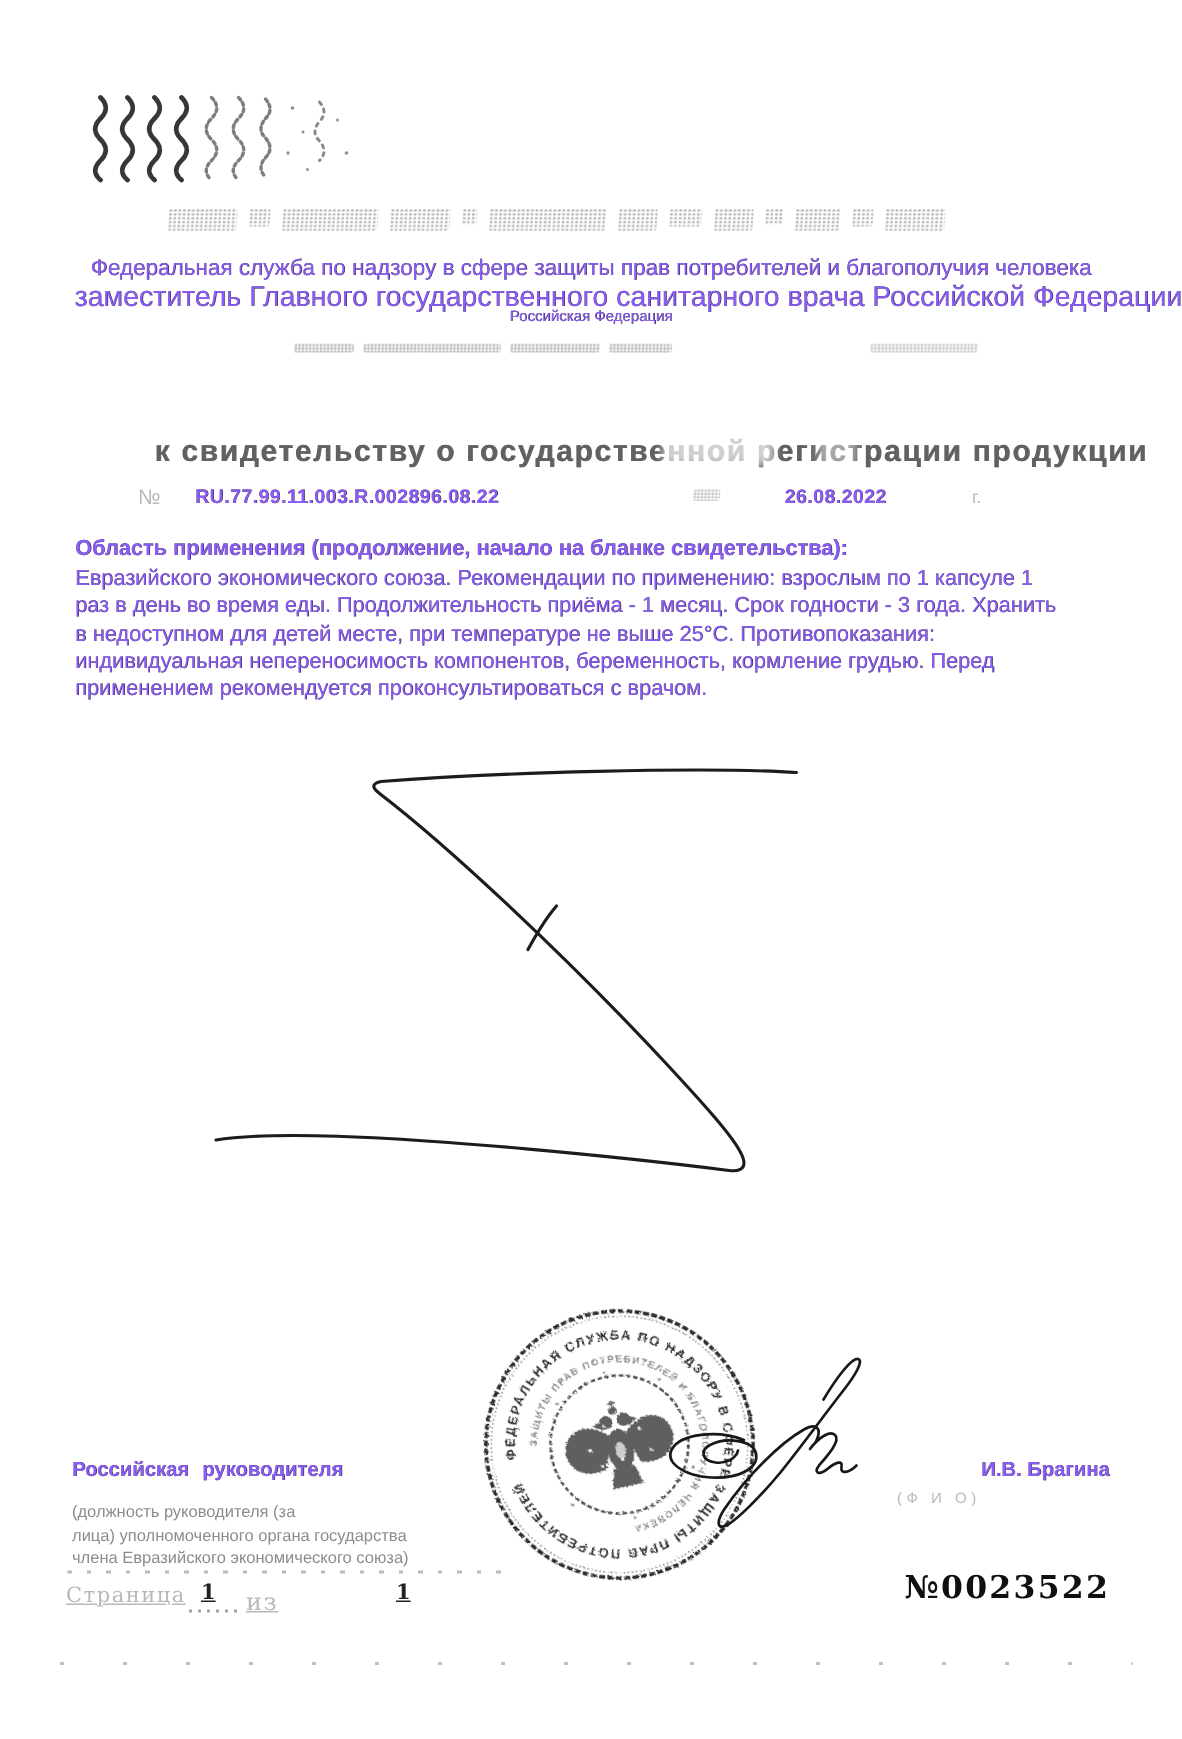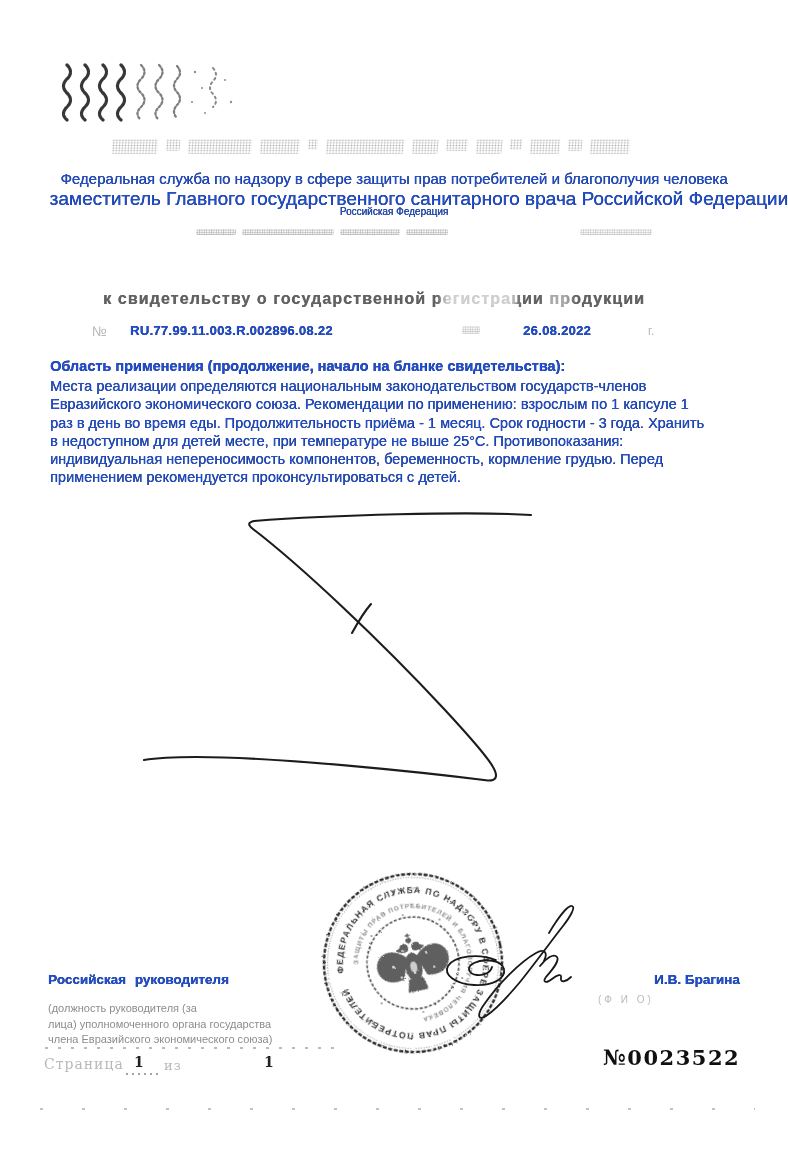--- a/index.html
+++ b/index.html
@@ -3,38 +3,38 @@
 <meta charset="utf-8">
 <style>
   html,body{margin:0;padding:0;background:#ffffff;}
   #page{
     position:relative;width:788px;height:1159px;background:#fff;overflow:hidden;
     font-family:"Liberation Sans",sans-serif;color:#1a1a1a;
   }
   .abs{position:absolute;}
   .nowrap{white-space:nowrap;}
   .center{left:0;right:0;text-align:center;}
-  .ink{color:#1d4ed8;text-shadow:0.25px 0 0 #161616;}
+  .ink{color:#8b5cf6;text-shadow:0.25px 0 0 #161616;}
   .bold{font-weight:700;}
   
   .degraded{color:#3f3f3f;filter:blur(.5px);opacity:.82;text-shadow:0.4px 0 0 #555;}
   .faded{color:#6f6f6f;filter:blur(.35px);opacity:.8;}
   .veryfaded{color:#8a8a8a;filter:blur(.4px);opacity:.6;}
   
   .blob{
     display:inline-block;height:15px;margin-right:8px;border-radius:2px;
     background-image:radial-gradient(#5a5a5a 0.7px, transparent 1.15px);
     background-size:3px 2.6px;opacity:.5;filter:blur(.3px);
     transform:skewX(-4deg);vertical-align:top;
   }
   .blob.small{height:6px;background-size:2.4px 2.2px;opacity:.45;}
   .dotline{height:2px;background-image:repeating-linear-gradient(90deg,#777 0 3px,transparent 3px 13px);opacity:.5;}
   .dotline.sparse{background-image:repeating-linear-gradient(90deg,#777 0 3px,transparent 3px 42px);opacity:.45;}
   .dotline.under1{background-image:repeating-linear-gradient(90deg,#666 0 2px,transparent 2px 6px);opacity:.6;}
-  .serif{font-family:"DejaVu Serif",serif;}
+  .serif{font-family:"DejaVu Serif",serif;text-decoration:underline;}
   .formnum{font-family:"DejaVu Serif",serif;font-size:21px;letter-spacing:1.5px;font-weight:600;color:#101010;}
   .white-fade{background:#fff;filter:blur(3px);}
   .body-line{font-size:14.5px;line-height:18.3px;}
 </style>
 </head>
 <body>
 
 <div id="page">
 
   <svg class="abs" style="left:55px;top:58px;" width="195" height="64" viewBox="0 0 195 64">
@@ -70,39 +70,38 @@
 
   <div class="abs center ink nowrap" style="top:170px;font-size:15px;">Федеральная служба по надзору в сфере защиты прав потребителей и благополучия человека</div>
   <div class="abs center ink nowrap" style="top:188px;font-size:19px;text-align:right;">заместитель Главного государственного санитарного врача Российской Федерации</div>
   <div class="abs center ink nowrap" style="top:206px;font-size:10px;">Российская Федерация</div>
 
   <div class="abs nowrap" style="left:196px;top:229px;">
     <span class="blob small" style="width:40px;margin-right:6px"></span><span class="blob small" style="width:92px;margin-right:6px"></span><span class="blob small" style="width:60px;margin-right:6px"></span><span class="blob small" style="width:42px"></span>
     <span class="blob small" style="width:72px;margin-left:120px;opacity:.35"></span>
   </div>
 
-  <div class="abs nowrap degraded bold" style="left:103px;top:290px;font-size:16px;letter-spacing:1.1px;">к свидетельству о государственной регистрации продукции</div>
+  <div class="abs nowrap degraded bold" style="left:103px;top:290px;font-size:20px;letter-spacing:1.1px;">к свидетельству о государственной регистрации продукции</div>
 
   <div class="abs white-fade" style="left:442px;top:286px;width:74px;height:24px;opacity:.7;"></div>
   <div class="abs white-fade" style="left:545px;top:286px;width:26px;height:24px;opacity:.45;"></div>
 
   <div class="abs veryfaded" style="left:92px;top:323px;font-size:14px;">№</div>
   <div class="abs nowrap ink bold" style="left:130px;top:323px;font-size:13px;letter-spacing:.3px;">RU.77.99.11.003.R.002896.08.22</div>
   <span class="abs blob small" style="left:462px;top:326px;width:18px;height:8px;opacity:.35;"></span>
   <div class="abs nowrap ink bold" style="left:523px;top:323px;font-size:13px;letter-spacing:.3px;">26.08.2022</div>
   <div class="abs veryfaded" style="left:648px;top:324px;font-size:12px;">г.</div>
 
   <div class="abs nowrap ink bold" style="left:50px;top:358px;font-size:14.5px;">Область применения (продолжение, начало на бланке свидетельства):</div>
   <div class="abs" style="left:50px;top:377px;">
-    <div class="body-line ink nowrap">Места реализации определяются национальным законодательством государств-членов</div>
     <div class="body-line ink nowrap">Евразийского экономического союза. Рекомендации по применению: взрослым по 1 капсуле 1</div>
     <div class="body-line ink nowrap">раз в день во время еды. Продолжительность приёма - 1 месяц. Срок годности - 3 года. Хранить</div>
     <div class="body-line ink nowrap">в недоступном для детей месте, при температуре не выше 25°С. Противопоказания:</div>
     <div class="body-line ink nowrap">индивидуальная непереносимость компонентов, беременность, кормление грудью. Перед</div>
-    <div class="body-line ink nowrap">применением рекомендуется проконсультироваться с детей.</div>
+    <div class="body-line ink nowrap">применением рекомендуется проконсультироваться с врачом.</div>
   </div>
 
   <svg class="abs" style="left:0;top:0;" width="788" height="1159" viewBox="0 0 788 1159">
     <g fill="none" stroke="#1c1c1c" stroke-width="2.1" stroke-linecap="round">
       <path d="M531,515 C470,511 330,515 254,521 C247,522.5 248.5,525.5 253,529
                C300,565 380,640 445,710 C470,737 487,756 493,767
                C498.5,776.5 496.5,781.5 486,780.3
                C428,773 280,757 196,757 C176,757 156,758 144,760"></path>
       <path d="M352,633 C358,622 364,612 371,604"></path>
     </g>
@@ -182,20 +181,20 @@
     <div class="faded nowrap">лица) уполномоченного органа государства</div>
     <div class="faded nowrap">члена Евразийского экономического союза)</div>
   </div>
   <div class="abs nowrap ink bold" style="left:627px;top:972px;font-size:13.5px;margin-left:27px;">И.В. Брагина</div>
   <div class="abs nowrap veryfaded" style="left:598px;top:994px;font-size:10px;letter-spacing:3px;">(Ф И О)</div>
 
   <div class="abs dotline" style="left:45px;top:1047px;width:296px;"></div>
   <div class="abs nowrap serif veryfaded" style="left:44px;top:1056px;font-size:14px;letter-spacing:1px;">Страница</div>
   <div class="abs nowrap serif bold" style="left:134px;top:1054px;font-size:14px;color:#222;">1</div>
   <div class="abs dotline under1" style="left:126px;top:1073px;width:34px;"></div>
-  <div class="abs nowrap serif veryfaded" style="left:164px;top:1058px;font-size:13px;letter-spacing:1px;">из</div>
+  <div class="abs nowrap serif veryfaded" style="left:164px;top:1058px;font-size:16px;letter-spacing:1px;">из</div>
   <div class="abs nowrap serif bold" style="left:264px;top:1054px;font-size:14px;color:#222;">1</div>
 
   <div class="abs nowrap formnum" style="left:603px;top:1045px;">№0023522</div>
 
   <div class="abs dotline sparse" style="left:40px;top:1108px;width:715px;"></div>
 
 </div>
 
 </body></html>

